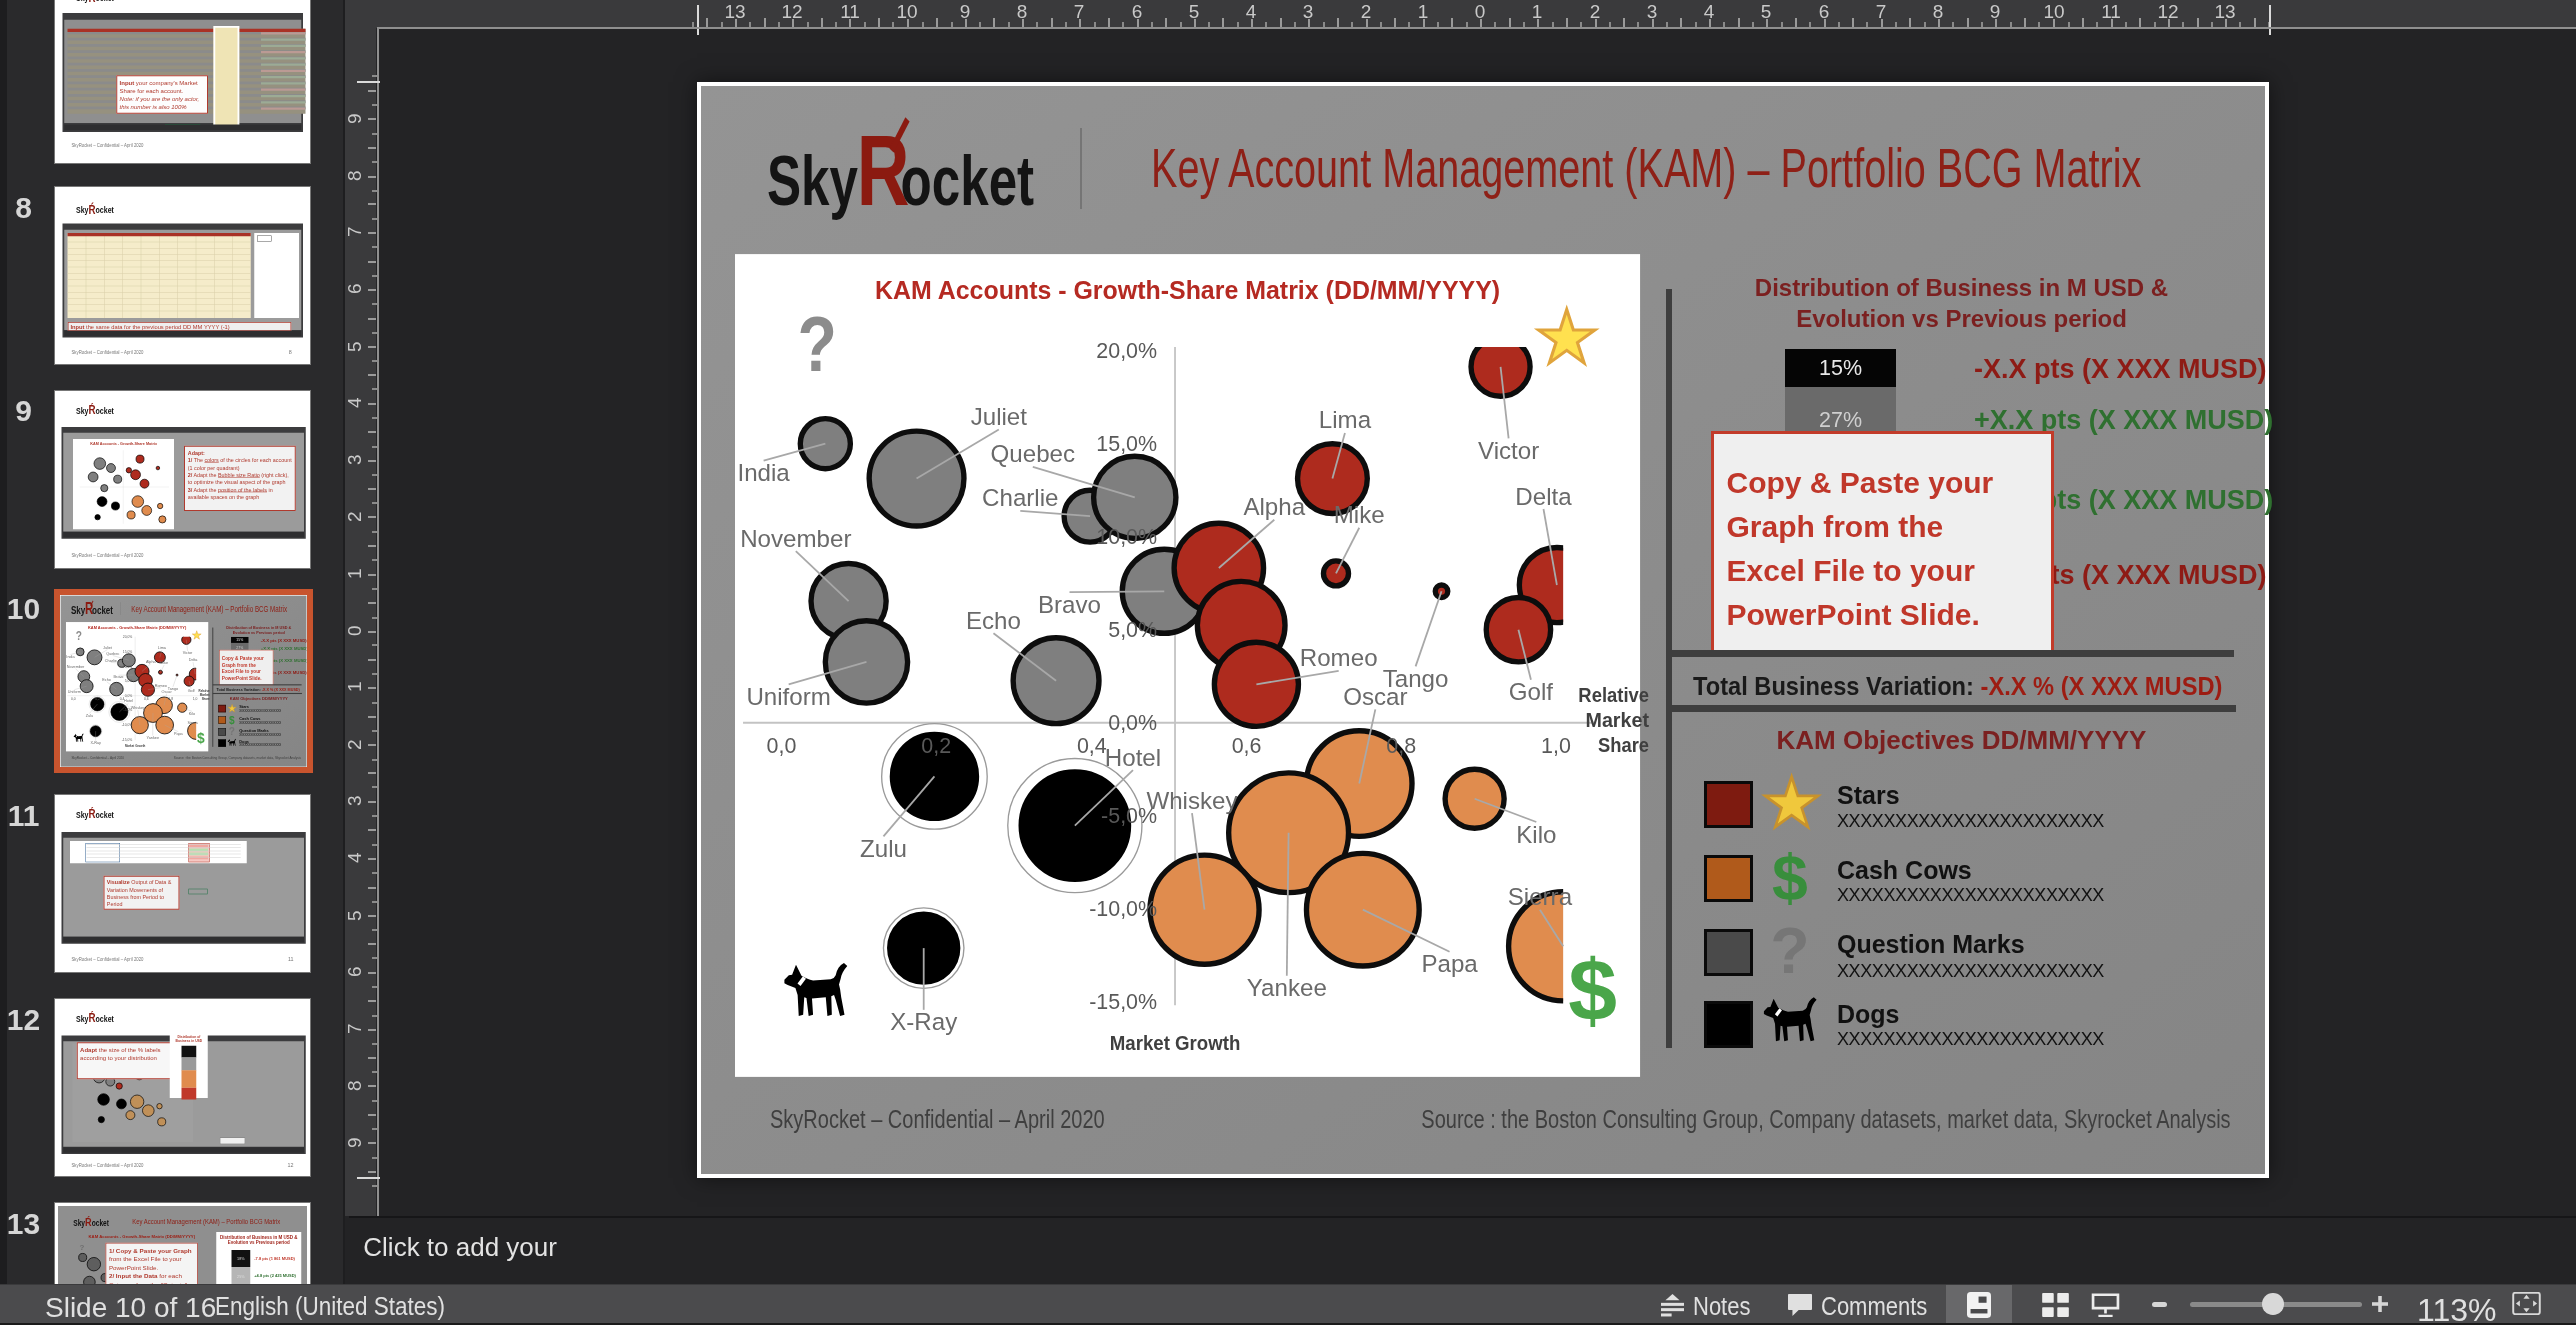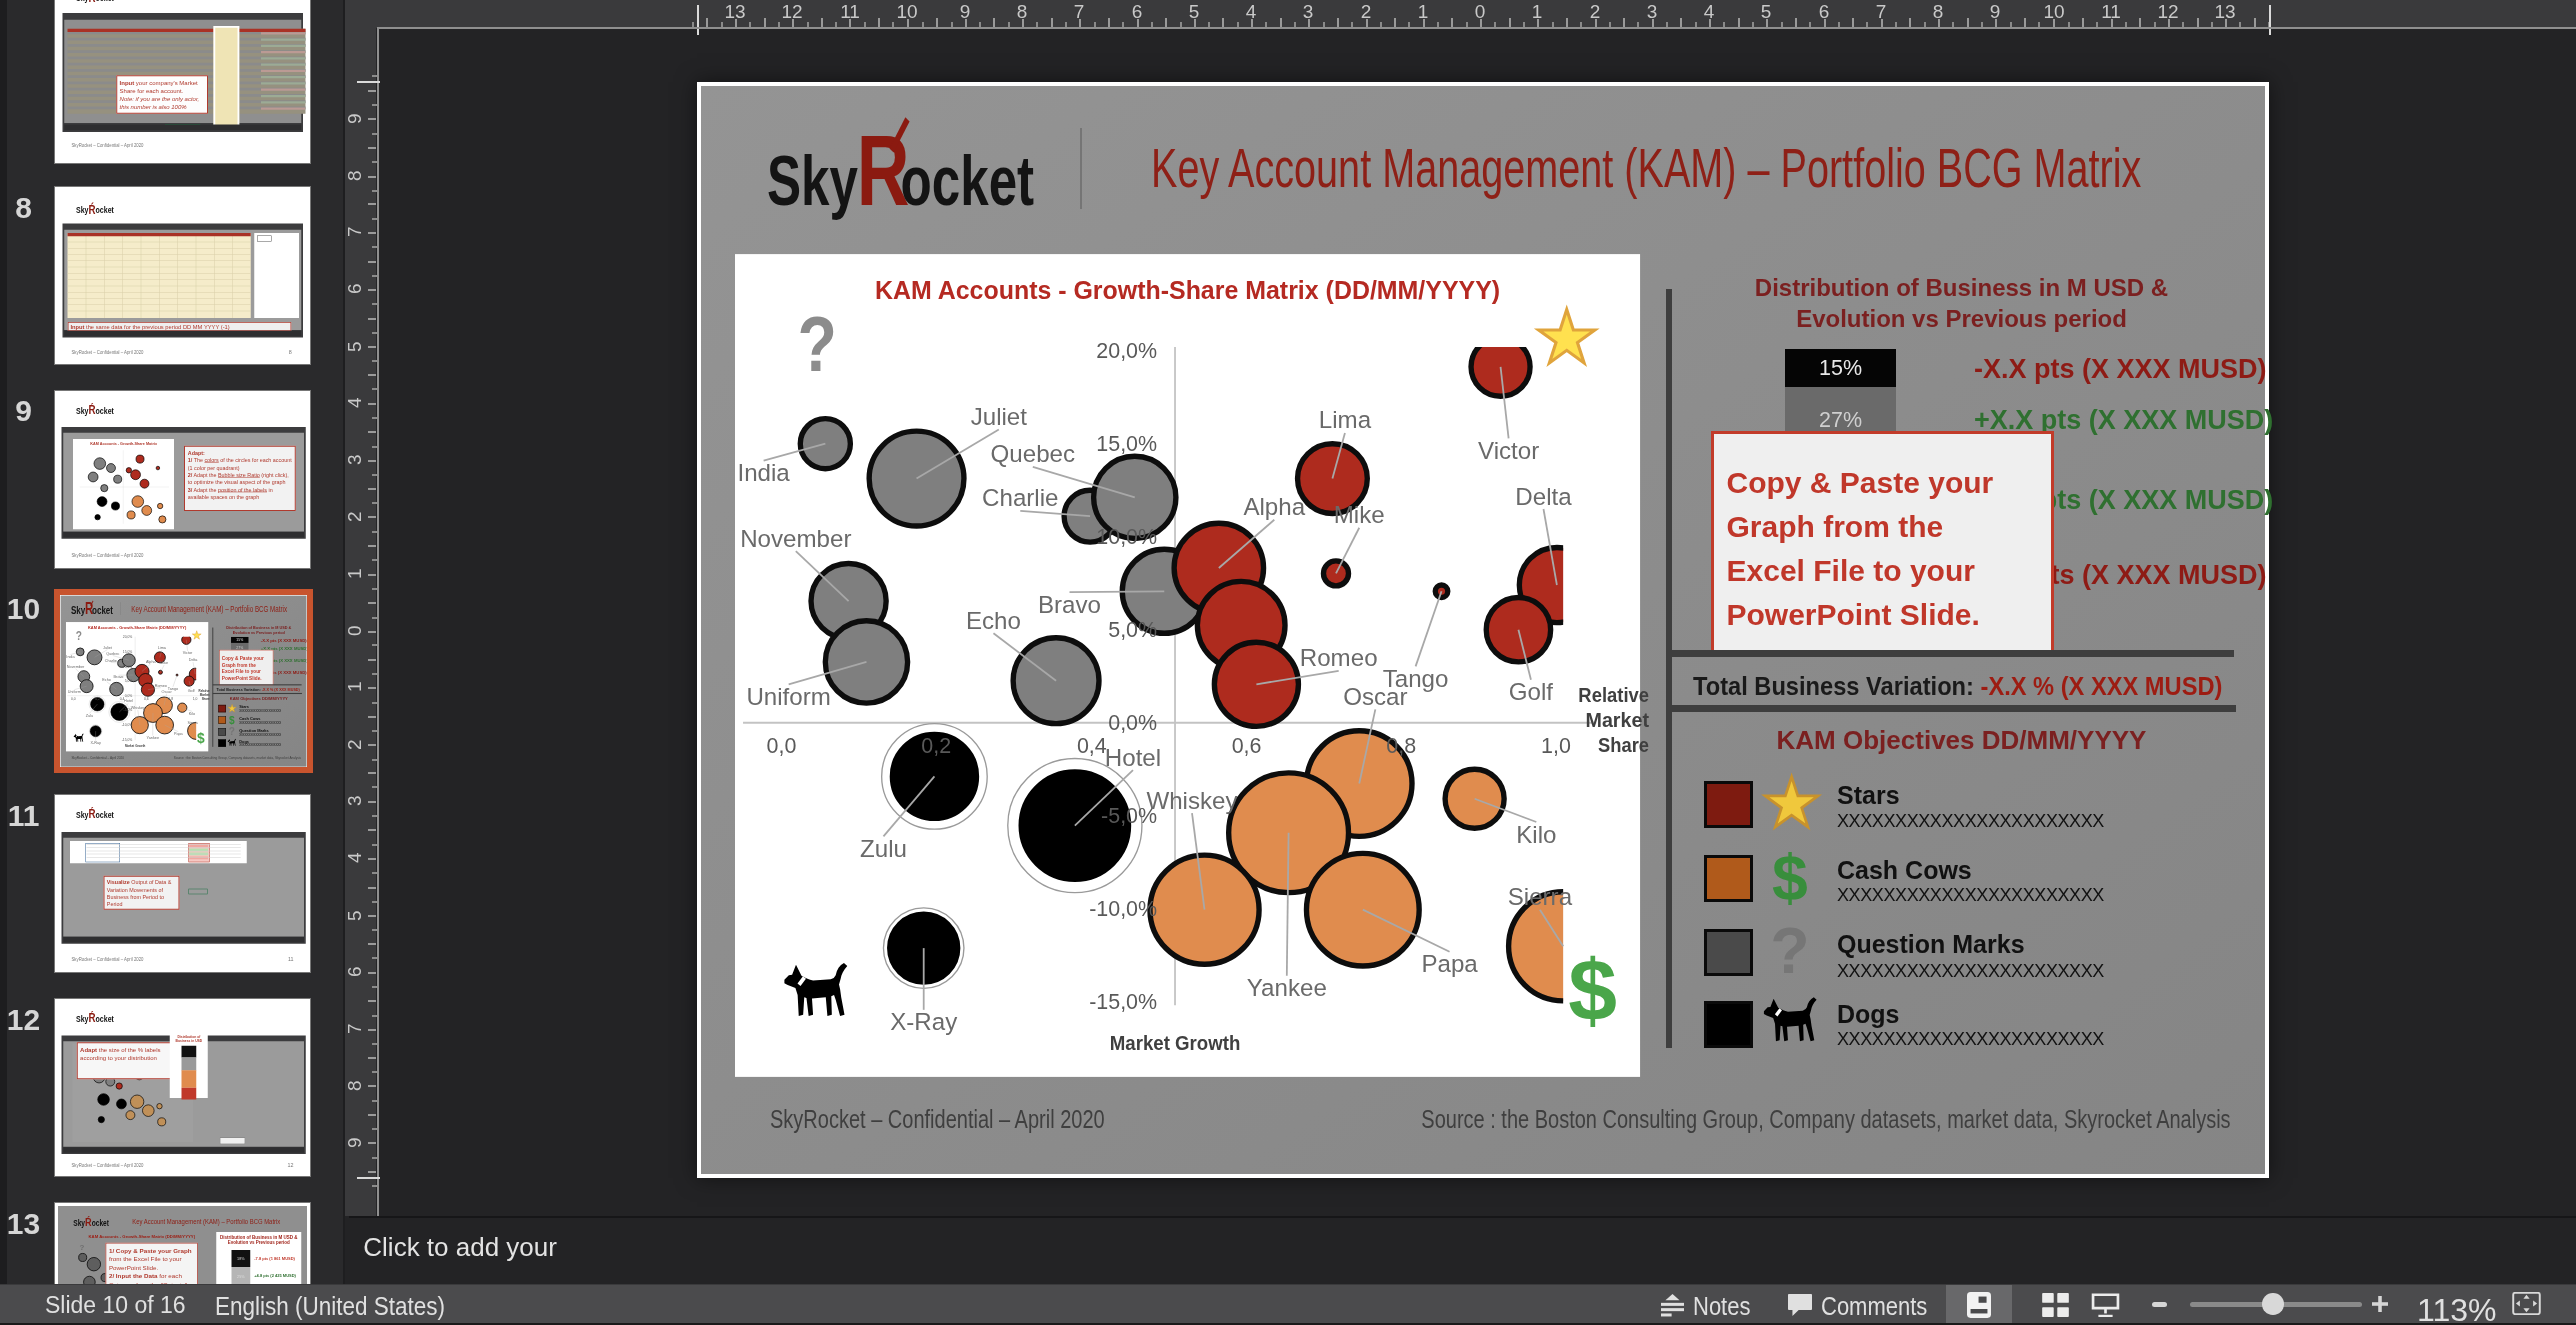--- a/index.html
+++ b/index.html
@@ -832,21 +832,21 @@
           </div>
         </div>
       </div>
     </div>
   </div>
 <div style="position:absolute;left:349px;top:1216px;right:0;height:2.7px;background:#161618;"></div>
 <div style="position:absolute;left:349px;top:1218px;right:0;height:66px;background:#232325;">
     <div style="position:absolute;left:14.3px;top:14.3px;font-size:26px;color:#e3e3e3;">Click to add your</div>
   </div>
 <div style="position:absolute;left:0;top:1284px;width:2576px;height:38px;background:#4b4b4d;border-top:0.9px solid #3a3a3c;color:#e0e0e0;">
-    <div style="position:absolute;left:45px;top:7.2px;font-size:23px;">Slide 10 of 16</div>
+    <div style="position:absolute;left:45px;top:7.2px;font-size:28px;">Slide 10 of 16</div>
     <div style="position:absolute;left:215px;top:7.2px;font-size:25px;transform:scaleX(0.9);transform-origin:0 0;">English (United States)</div>
     <svg style="position:absolute;left:1660px;top:9px;" width="25" height="23" viewBox="0 0 28 26">
       <polygon points="14,0 22,7 6,7" fill="#e0e0e0"></polygon>
       <rect x="1" y="10" width="26" height="3.4" fill="#e0e0e0"></rect>
       <rect x="1" y="16" width="26" height="3.4" fill="#e0e0e0"></rect>
       <rect x="1" y="22" width="12" height="3.4" fill="#e0e0e0"></rect>
     </svg>
     <div style="position:absolute;left:1693px;top:7.2px;font-size:25px;transform:scaleX(0.88);transform-origin:0 0;">Notes</div>
     <svg style="position:absolute;left:1787px;top:8px;" width="26" height="24" viewBox="0 0 29 27">
       <path d="M2 1 h25 a1 1 0 0 1 1 1 v16 a1 1 0 0 1 -1 1 h-14 l-7 7 v-7 h-4 a1 1 0 0 1 -1 -1 v-16 a1 1 0 0 1 1 -1 z" fill="#e0e0e0"></path>

